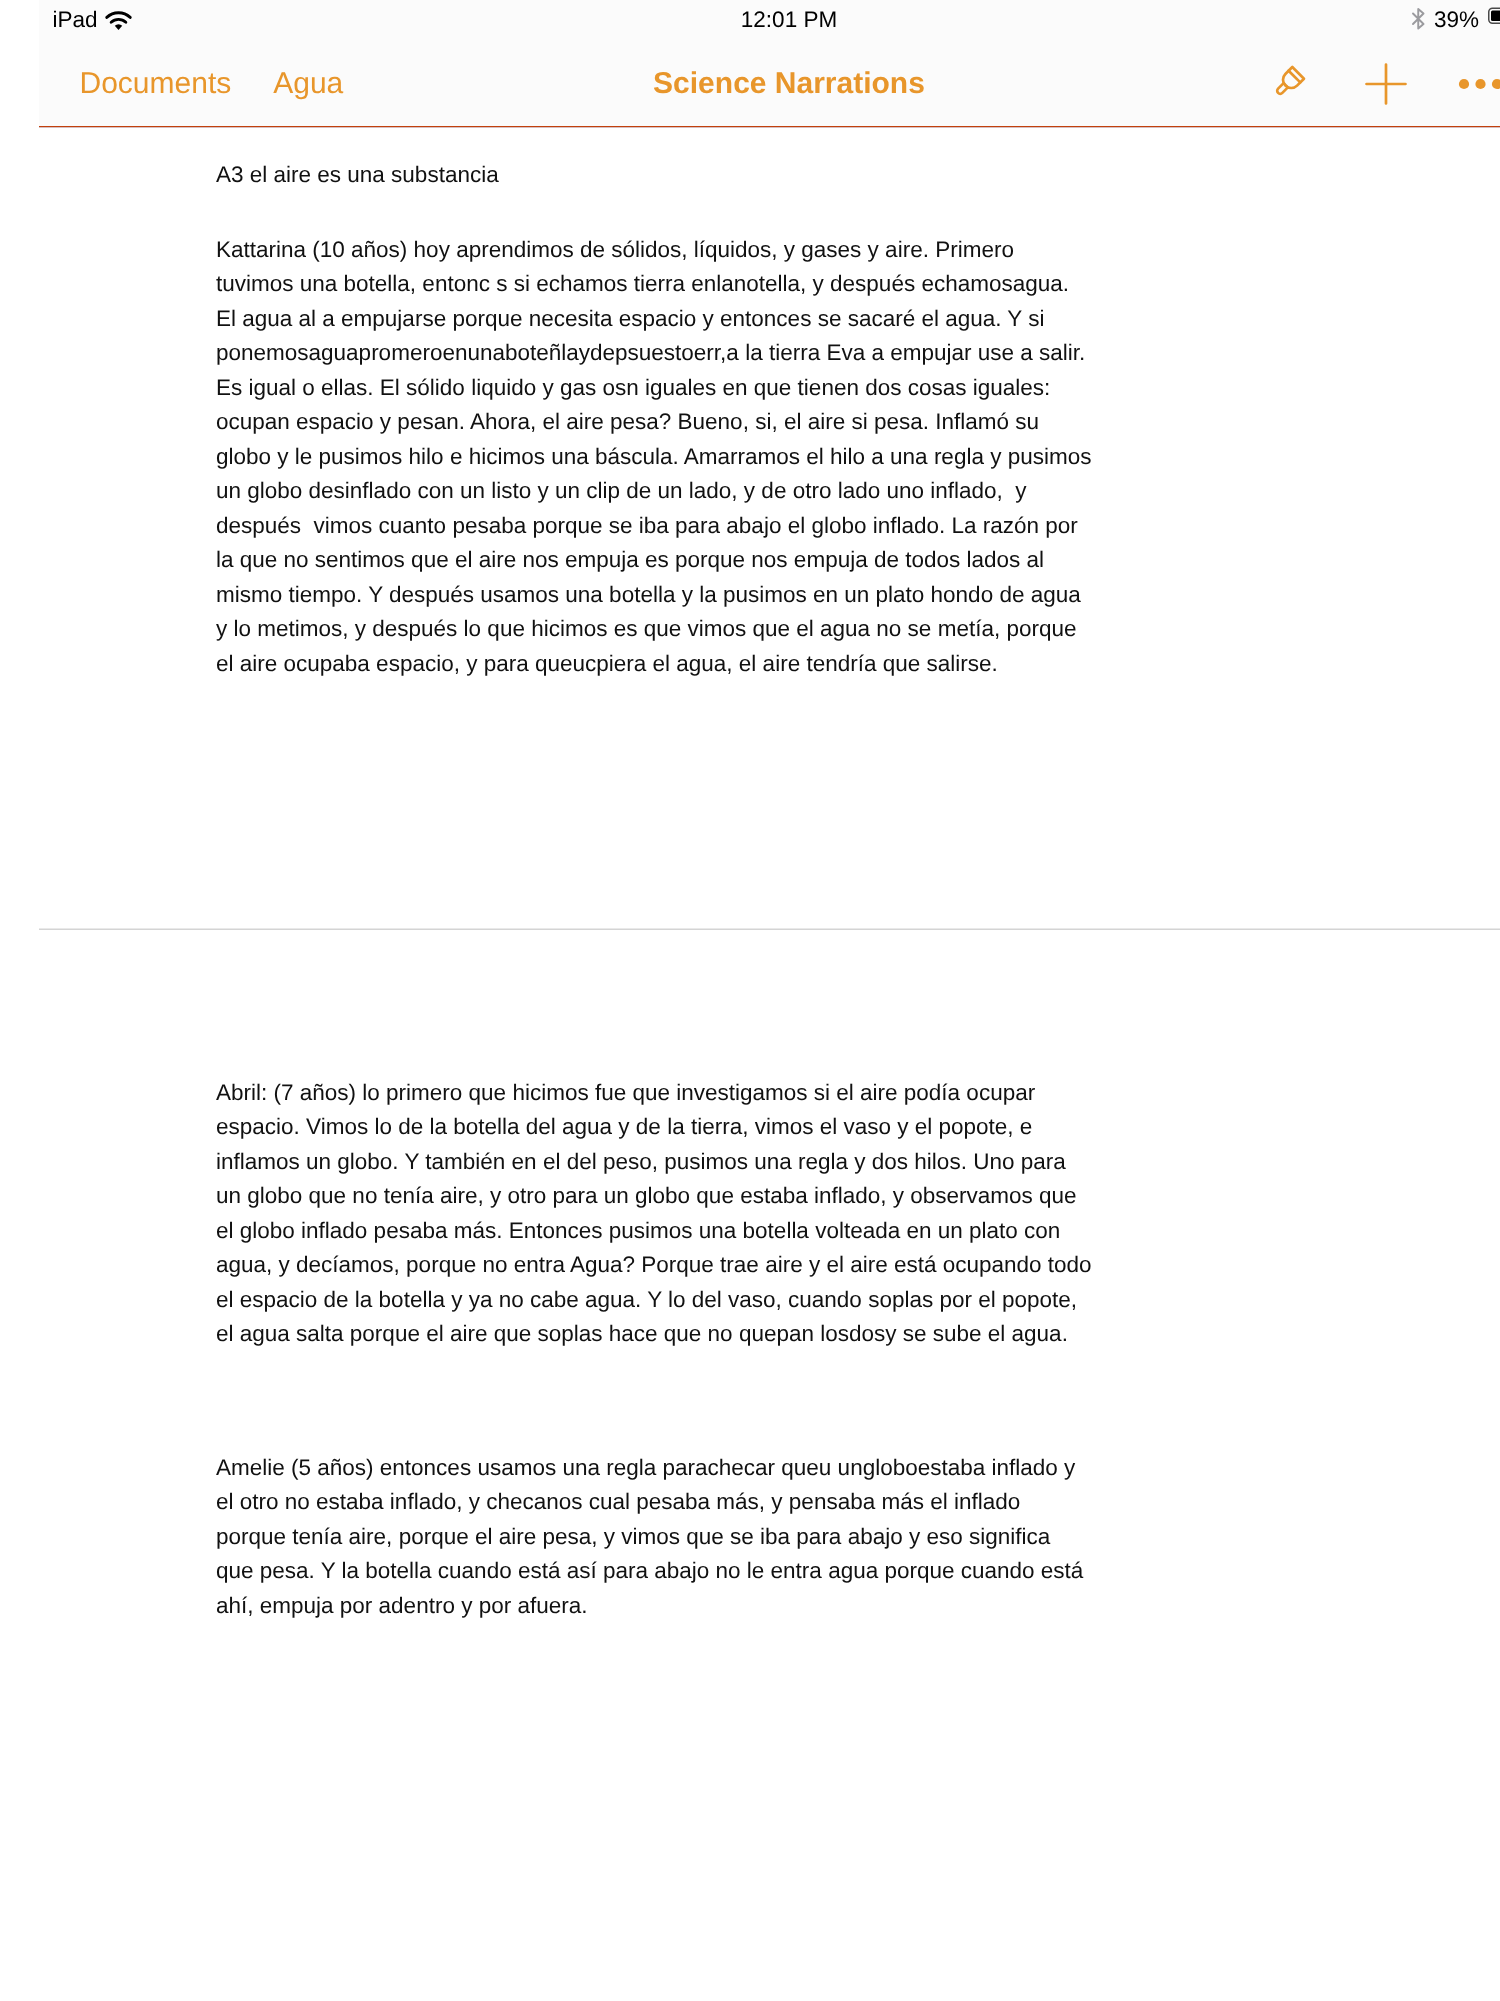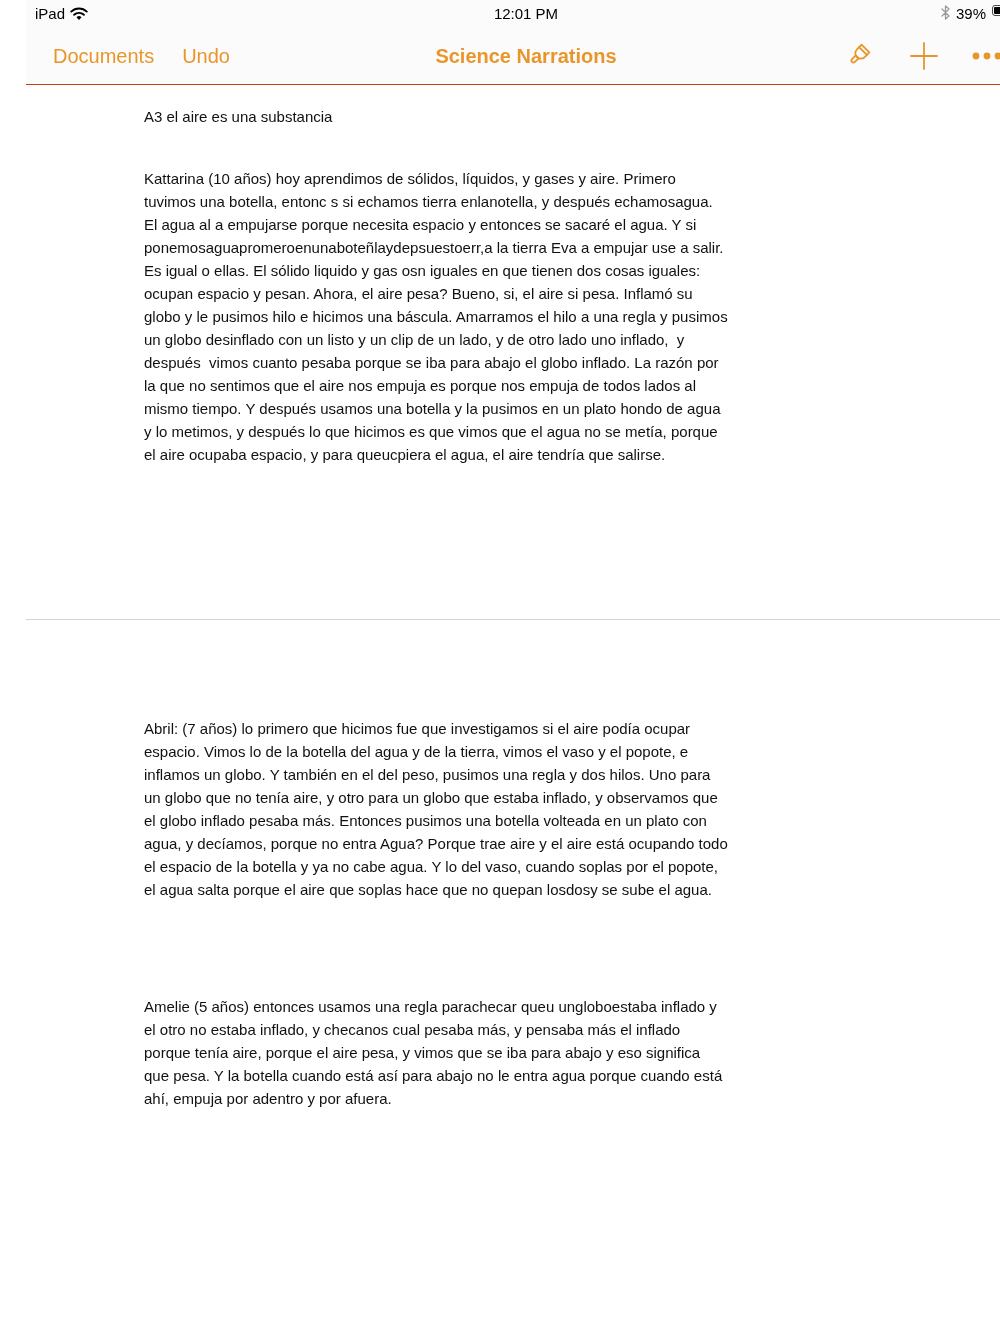--- a/index.html
+++ b/index.html
@@ -28,24 +28,24 @@
   .navbtn{font-size:20px;color:var(--accent);cursor:pointer;}
   .nav-title{position:absolute;left:0;right:0;top:0;height:56px;display:flex;
     align-items:center;justify-content:center;font-size:20px;font-weight:700;color:var(--accent);}
   .nav-right{position:absolute;right:24px;top:0;height:56px;display:flex;align-items:center;gap:33px;}
   .iconbtn{display:flex;align-items:center;justify-content:center;cursor:pointer;}
   
   .doc{position:absolute;top:85px;left:0;right:0;bottom:0;background:#ffffff;}
   .doc-text{position:absolute;left:118px;color:#111;font-size:15px;line-height:23px;
     white-space:pre;}
   .heading{top:20px;}
-  .para-1{top:82px;}
+  .para-1{top:70px;}
   .pagebreak{position:absolute;top:534px;left:0;right:0;height:1px;background:#d4d4d4;}
   .para-2{top:632px;}
-  .para-3{top:910px;}
+  .para-3{top:882px;}
 </style>
 </head>
 <body>
 
 <div class="screen" style="--accent:#E8962B;">
 
   <div class="statusbar">
     <div class="sb-left">
       <span>iPad</span>
       <span style="display:flex;">
@@ -69,21 +69,21 @@
             <span class="batt-fill" style="width:39%;"></span>
           </span>
         <span class="batt-nub"></span>
       </span>
     </div>
   </div>
 
   <div class="navbar">
     <div class="nav-left">
       <span class="navbtn">Documents</span>
-      <span class="navbtn">Undo</span>
+      <span class="navbtn">Agua</span>
     </div>
     <div class="nav-title">Science Narrations</div>
     <div class="nav-right">
       <span class="iconbtn">
         <svg width="36" height="32" viewBox="0 0 36 32">
           <g fill="none" stroke="#E8962B" stroke-width="1.8" stroke-linejoin="round" stroke-linecap="round" transform="rotate(45 18 16)">
             <path d="M12.5 5.5 h11 v6.5 a5.5 5.5 0 0 1 -11 0 Z"></path>
             <path d="M12.5 9 h11"></path>
             <path d="M16 17.2 h4 v5.2 a2 2 0 0 1 -4 0 Z"></path>
           </g>

